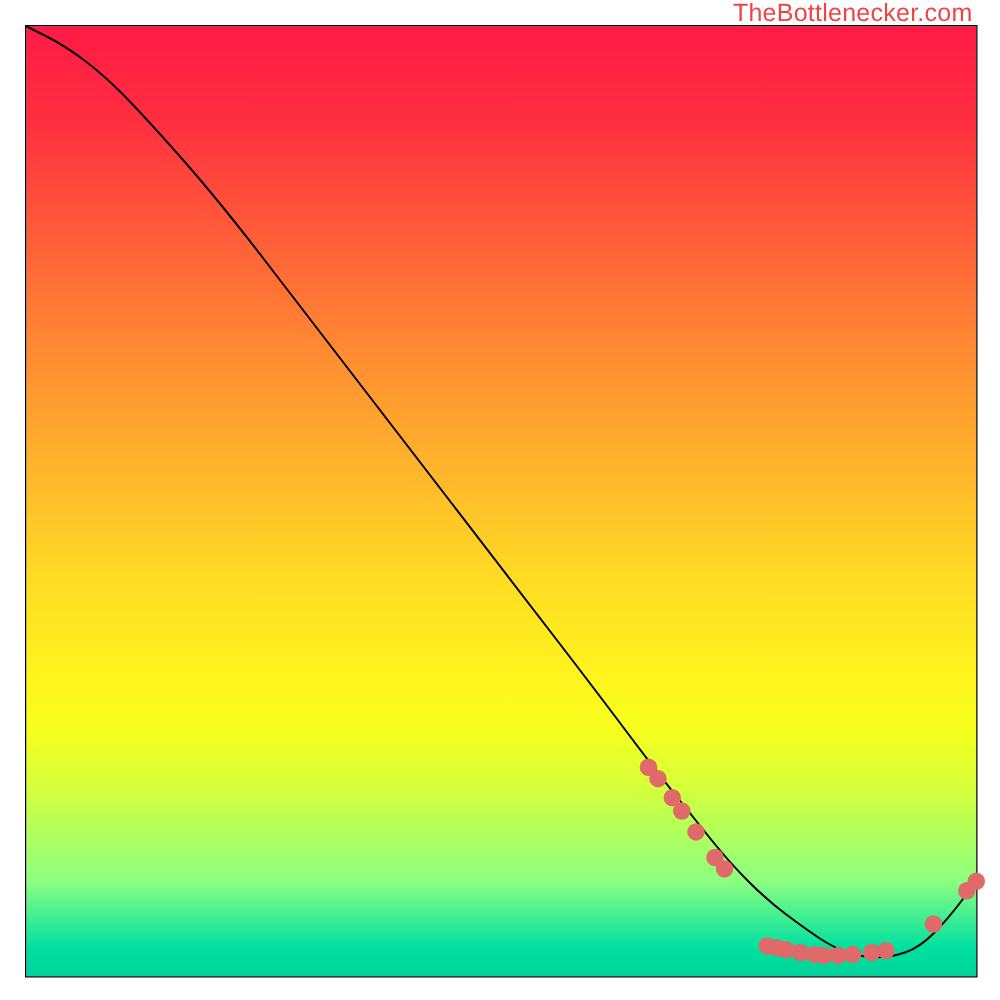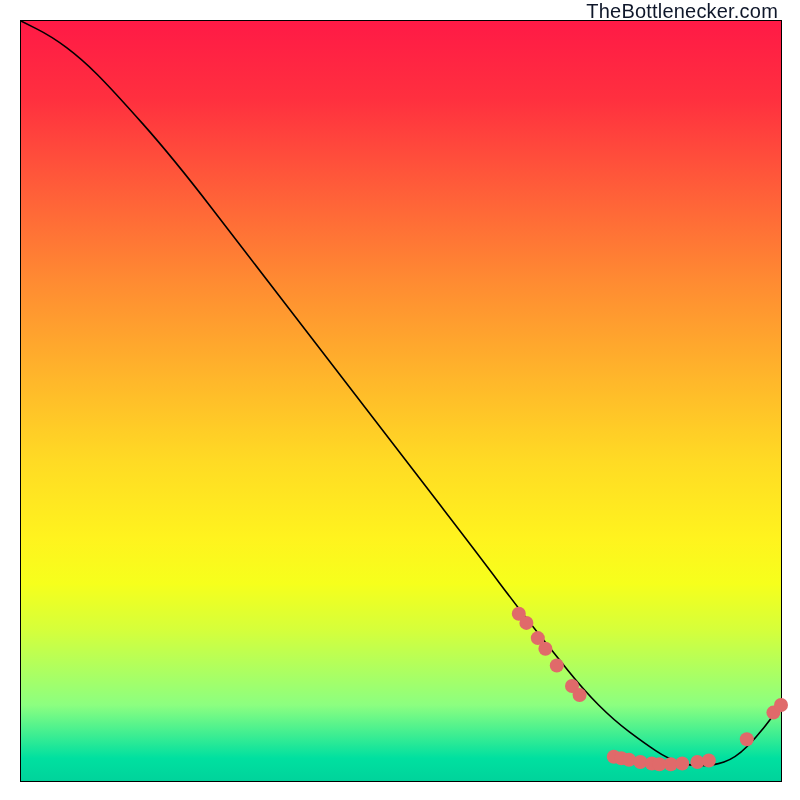--- a/index.html
+++ b/index.html
@@ -38,21 +38,21 @@
         #8cff80 90%,
         #00e0a0 97%,
         #00d39b 100%
       );
   }
   .credit {
     position: absolute;
     top: 0px;
     right: 22px;
     font-size: 20px;
-    color: #0f172a;
+    color: #ef4444;
     font-weight: 400;
     letter-spacing: 0.2px;
   }
   svg.curve {
     position: absolute;
     left: 0;
     top: 0;
     width: 100%;
     height: 100%;
     overflow: visible;

